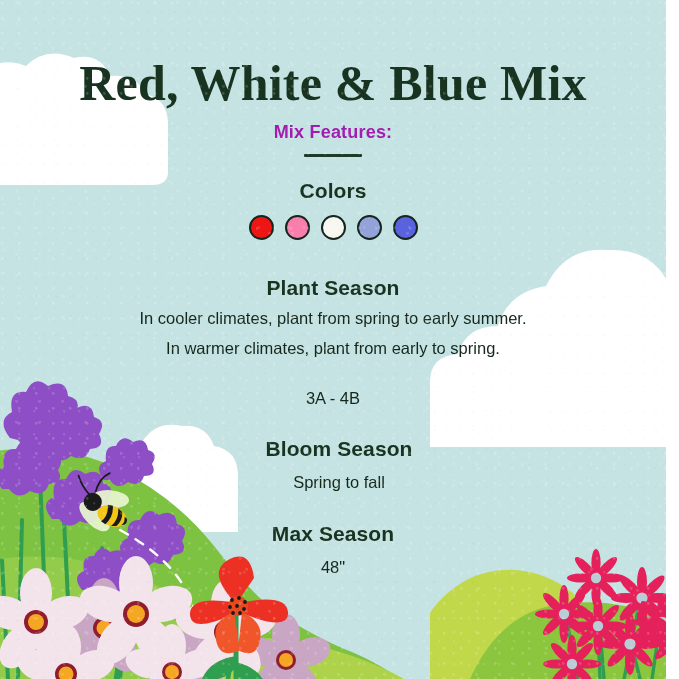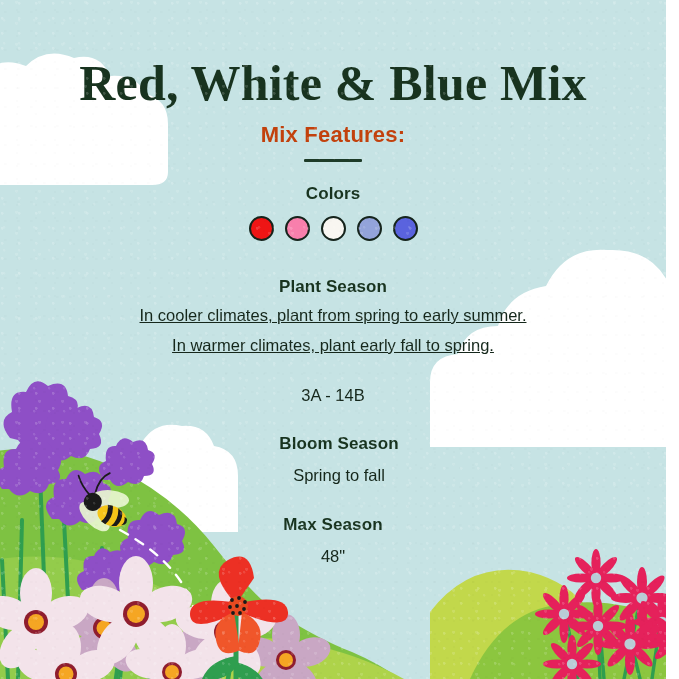--- a/index.html
+++ b/index.html
@@ -57,38 +57,38 @@
     font-weight: 700;
     font-size: 50px;
     line-height: 1;
     letter-spacing: .2px;
     color: #18331f;
     margin: 0;
     padding-top: 58px;
   }
 
   .subtitle {
-    font-size: 22px;
+    font-size: 18px;
     font-weight: 700;
-    color: #c2410c;
+    color: #a21caf;
     margin: 0;
     padding-top: 14px;
     letter-spacing: .2px;
   }
 
   .divider {
     width: 58px;
     height: 3px;
     background: #1d3b28;
     margin: 11px auto 0 auto;
     border-radius: 1px;
   }
 
   .sec-head {
-    font-size: 17px;
+    font-size: 21px;
     font-weight: 700;
     color: #18331f;
     margin: 0;
     letter-spacing: .1px;
   }
   .sec-body {
     font-size: 16.5px;
     font-weight: 400;
     color: #15271b;
     margin: 0;
@@ -104,21 +104,21 @@
     gap: 11px;
   }
   .swatch {
     width: 25px; height: 25px;
     border-radius: 50%;
     border: 2.2px solid #15241c;
     box-sizing: border-box;
   }
 
   .sec-plant  { margin-top: 36px; }
-  .sec-plant .sec-body { margin-top: 8px; text-decoration: underline; }
+  .sec-plant .sec-body { margin-top: 8px; }
   .sec-grow   { margin-top: 28px; }
   .sec-grow .sec-body { margin-top: 11px; }
   .sec-bloom  { margin-top: 28px; margin-left: 12px; }
   .sec-bloom .sec-body { margin-top: 11px; }
   .sec-max    { margin-top: 28px; }
   .sec-max .sec-body { margin-top: 11px; }
 </style>
 </head>
 <body>
 
@@ -463,25 +463,25 @@
         <span class="swatch" style="background:#f87fac"></span>
         <span class="swatch" style="background:#f8f6f1"></span>
         <span class="swatch" style="background:#93a3da"></span>
         <span class="swatch" style="background:#5a63de"></span>
       </div>
     </div>
 
     <div class="sec-plant">
       <div class="sec-head">Plant Season</div>
       <div class="sec-body">In cooler climates, plant from spring to early summer.</div>
-      <div class="sec-body">In warmer climates, plant early fall to spring.</div>
+      <div class="sec-body">In warmer climates, plant from early to spring.</div>
     </div>
 
     <div class="sec-grow">
-      <div class="sec-body">3A - 14B</div>
+      <div class="sec-body">3A - 4B</div>
     </div>
 
     <div class="sec-bloom">
       <div class="sec-head">Bloom Season</div>
       <div class="sec-body">Spring to fall</div>
     </div>
 
     <div class="sec-max">
       <div class="sec-head">Max Season</div>
       <div class="sec-body">48"</div>

